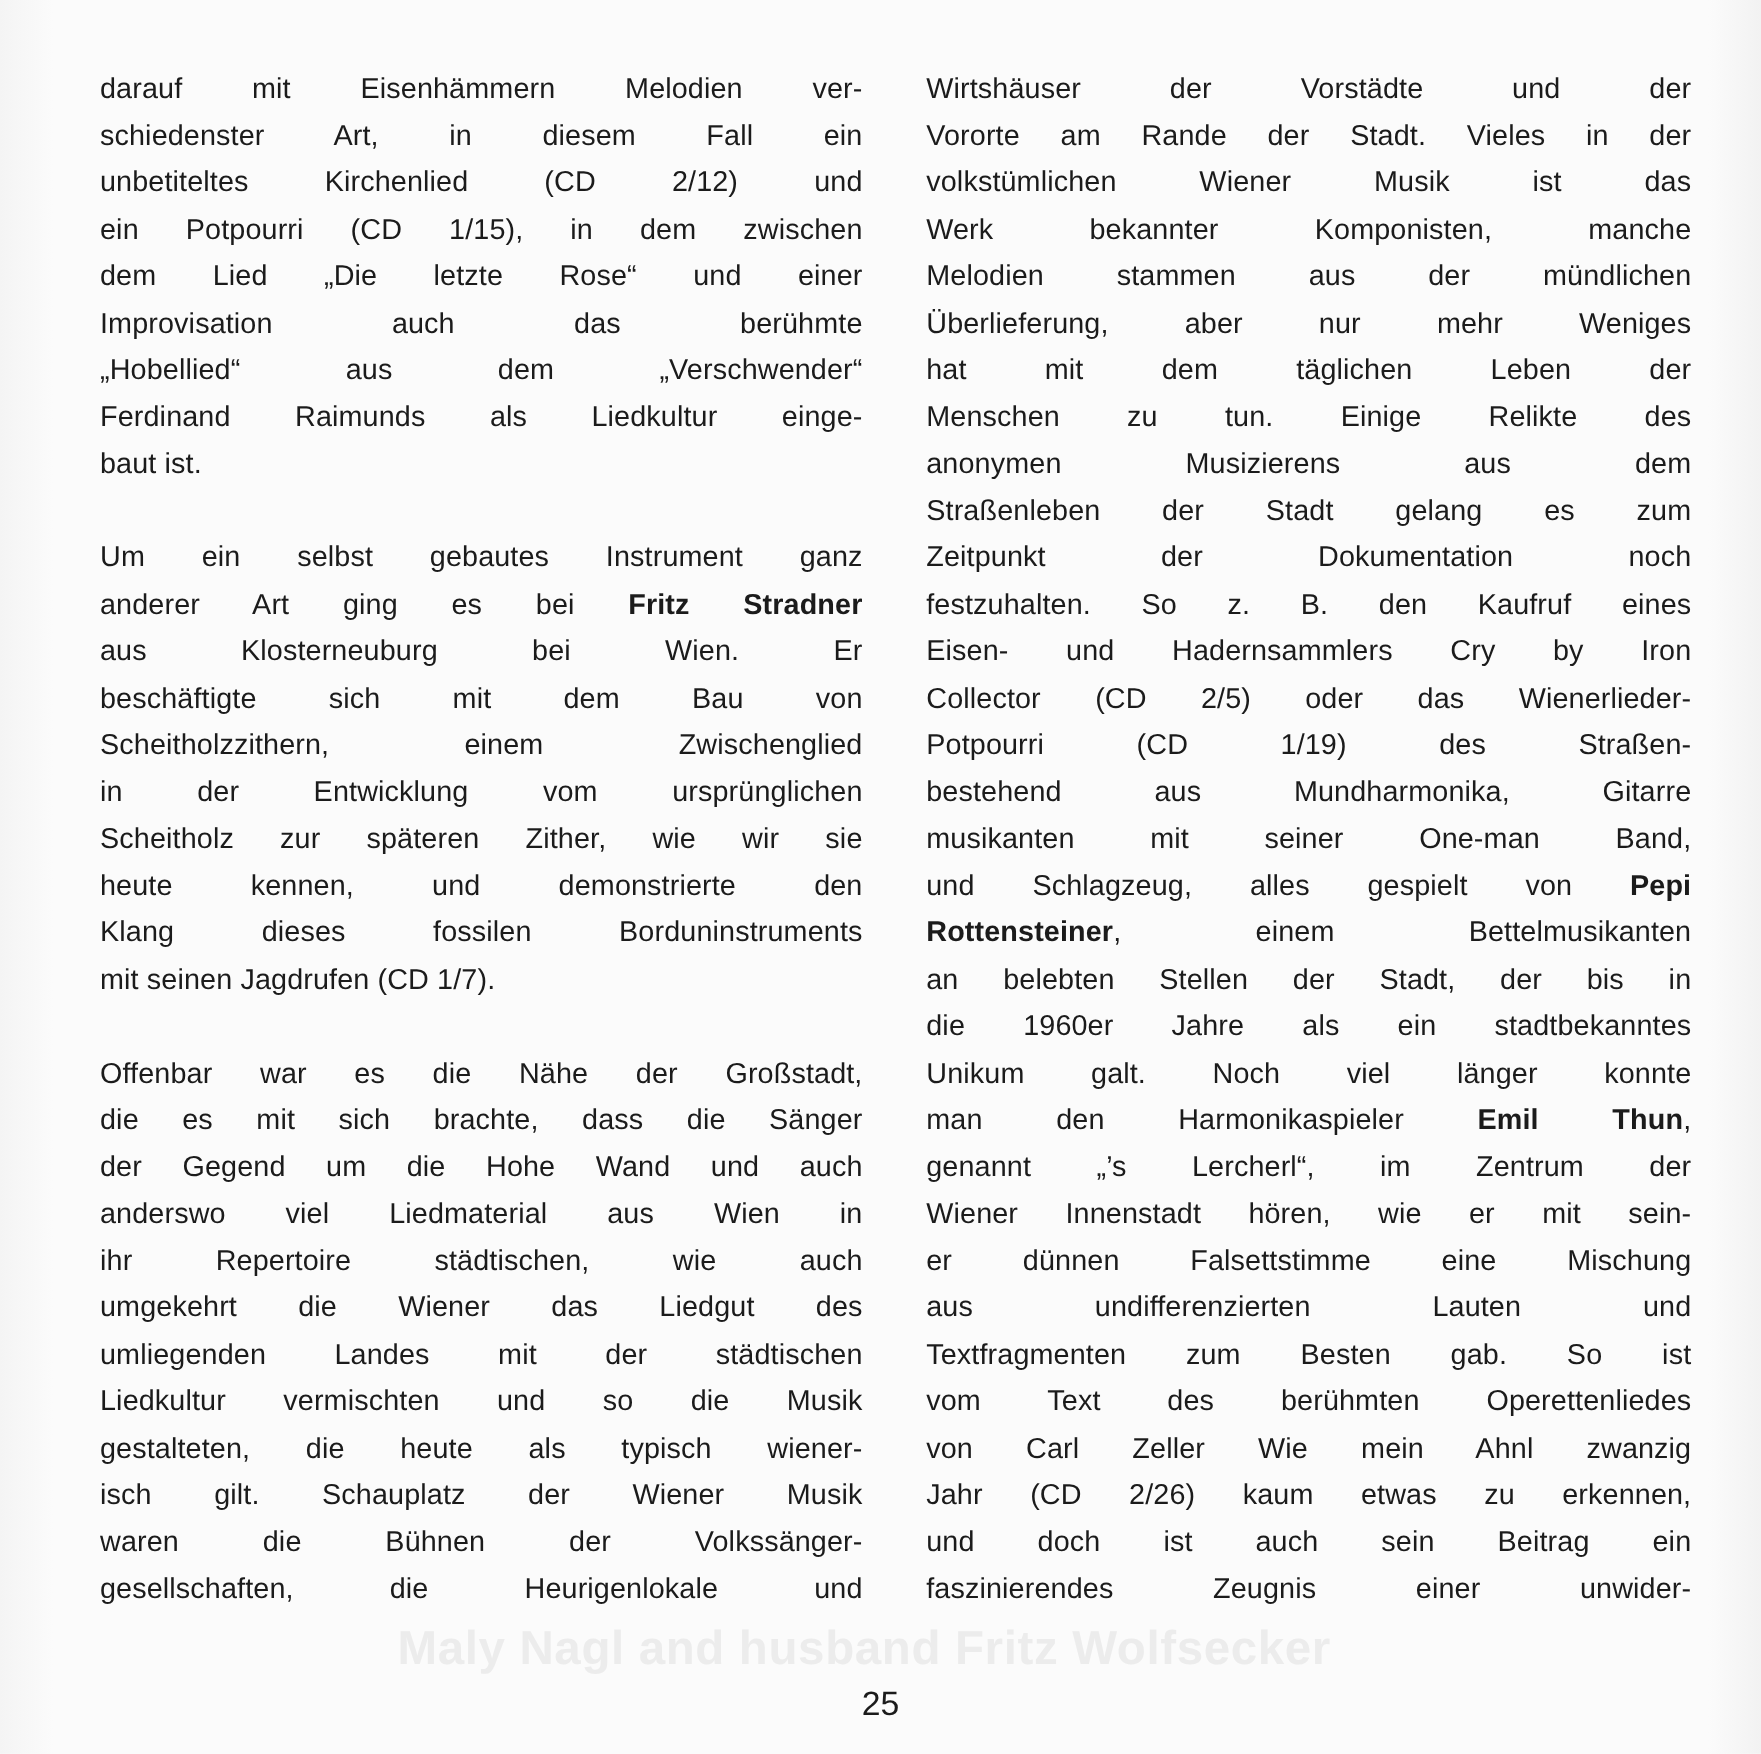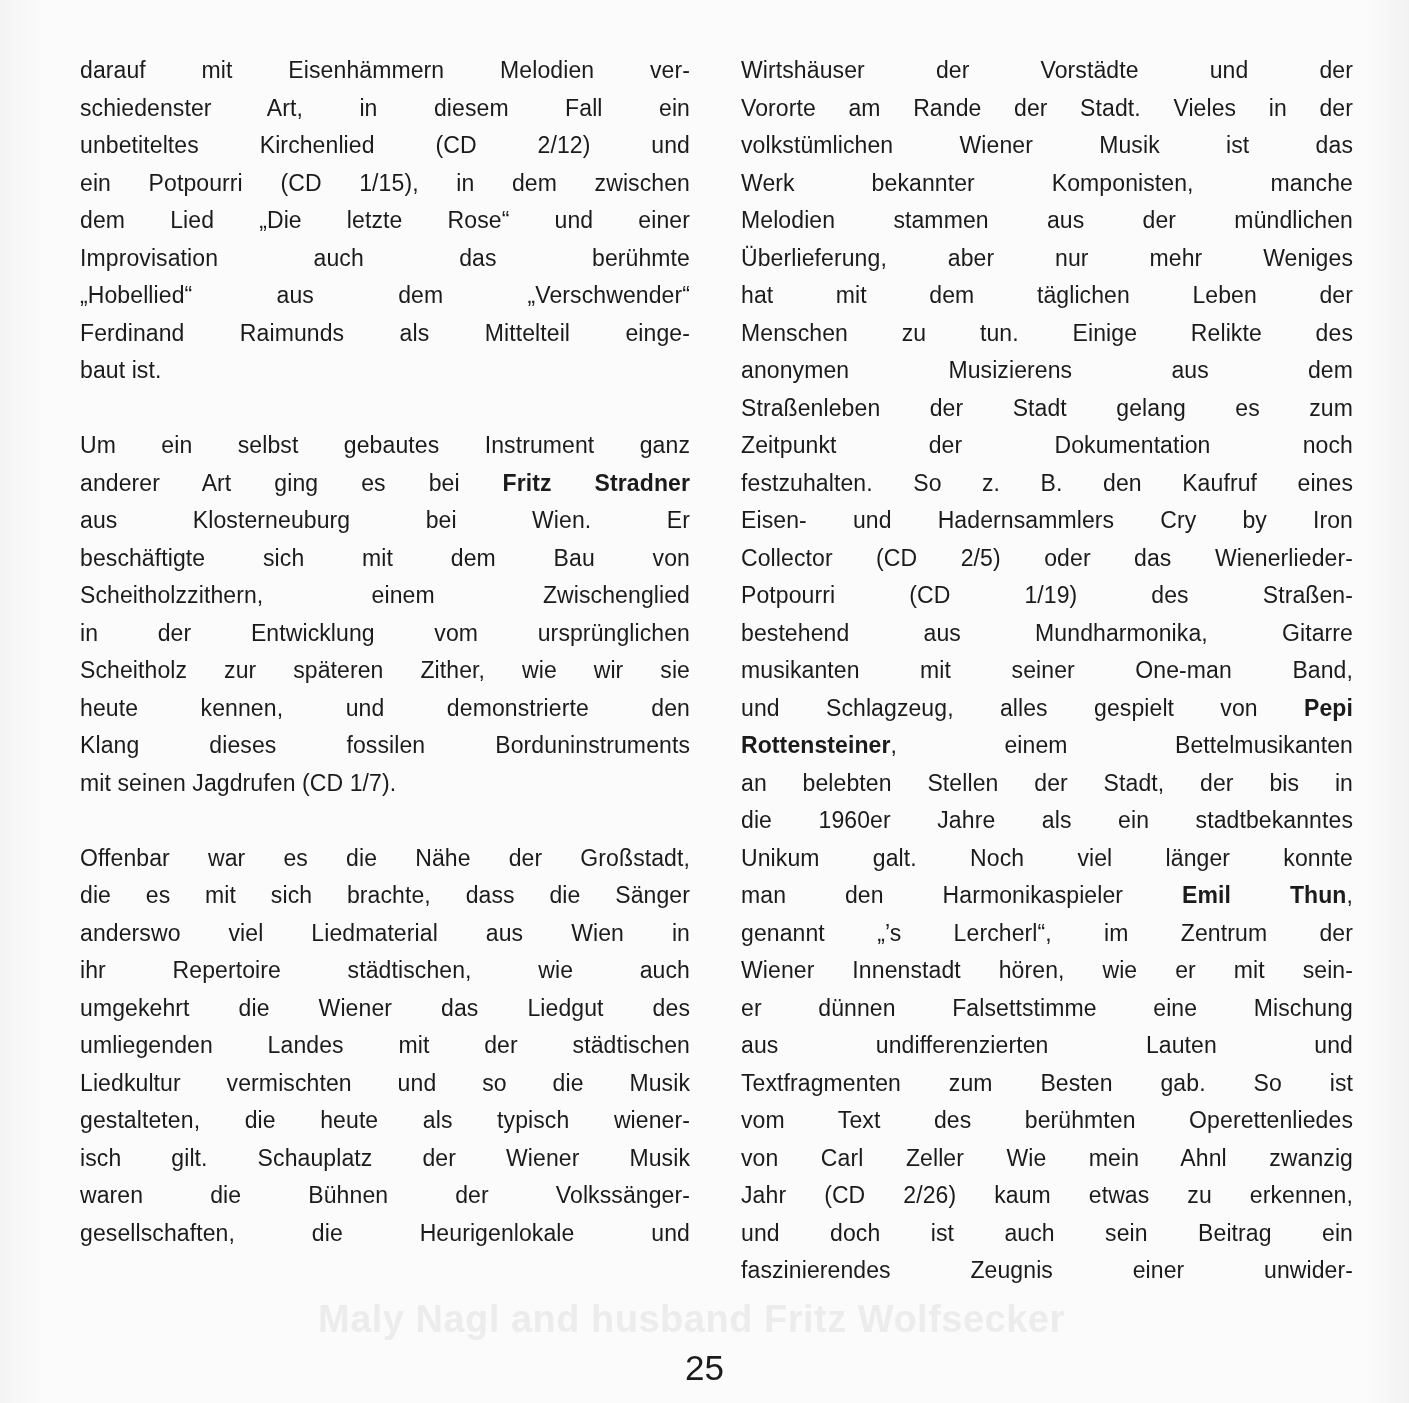--- a/index.html
+++ b/index.html
@@ -57,57 +57,58 @@
       color: #ececec;
       letter-spacing: 0.5px;
       white-space: nowrap;
     }
     .page-number {
       position: absolute;
       left: 0;
       right: 0;
       top: 1348px;
       text-align: center;
-      font-size: 35px;
+      font-size: 27px;
       color: #1b1b1b;
     }
   </style>
 </head>
 <body>
 
 <div class="page">
   <div class="bleed">Maly Nagl and husband Fritz Wolfsecker</div>
 
   <div class="column col-left">
       <p>
         <span class="line"><span>darauf mit Eisenhämmern Melodien ver-</span></span>
         <span class="line"><span>schiedenster Art, in diesem Fall ein</span></span>
         <span class="line"><span>unbetiteltes </span><span class="it">Kirchenlied</span><span> (CD 2/12) und</span></span>
         <span class="line"><span>ein </span><span class="it">Potpourri</span><span> (CD 1/15), in dem zwischen</span></span>
         <span class="line"><span>dem Lied „Die letzte Rose“ und einer</span></span>
         <span class="line"><span>Improvisation auch das berühmte</span></span>
         <span class="line"><span>„Hobellied“ aus dem „Verschwender“</span></span>
-        <span class="line"><span>Ferdinand Raimunds als Mittelteil einge-</span></span>
+        <span class="line"><span>Ferdinand Raimunds als Liedkultur einge-</span></span>
         <span class="line last"><span>baut ist.</span></span>
       </p>
       <p>
         <span class="line"><span>Um ein selbst gebautes Instrument ganz</span></span>
         <span class="line"><span>anderer Art ging es bei </span><span class="bd">Fritz Stradner</span></span>
         <span class="line"><span>aus Klosterneuburg bei Wien. Er</span></span>
         <span class="line"><span>beschäftigte sich mit dem Bau von</span></span>
         <span class="line"><span>Scheitholzzithern, einem Zwischenglied</span></span>
         <span class="line"><span>in der Entwicklung vom ursprünglichen</span></span>
         <span class="line"><span>Scheitholz zur späteren Zither, wie wir sie</span></span>
         <span class="line"><span>heute kennen, und demonstrierte den</span></span>
         <span class="line"><span>Klang dieses fossilen Borduninstruments</span></span>
         <span class="line last"><span>mit seinen </span><span class="it">Jagdrufen</span><span> (CD 1/7).</span></span>
       </p>
       <p>
         <span class="line"><span>Offenbar war es die Nähe der Großstadt,</span></span>
         <span class="line"><span>die es mit sich brachte, dass die Sänger</span></span>
+        <span class="line"><span>der Gegend um die Hohe Wand und auch</span></span>
         <span class="line"><span>anderswo viel Liedmaterial aus Wien in</span></span>
         <span class="line"><span>ihr Repertoire städtischen, wie auch</span></span>
         <span class="line"><span>umgekehrt die Wiener das Liedgut des</span></span>
         <span class="line"><span>umliegenden Landes mit der städtischen</span></span>
         <span class="line"><span>Liedkultur vermischten und so die Musik</span></span>
         <span class="line"><span>gestalteten, die heute als typisch wiener-</span></span>
         <span class="line"><span>isch gilt. Schauplatz der Wiener Musik</span></span>
         <span class="line"><span>waren die Bühnen der Volkssänger-</span></span>
         <span class="line"><span>gesellschaften, die Heurigenlokale und</span></span>
       </p>

